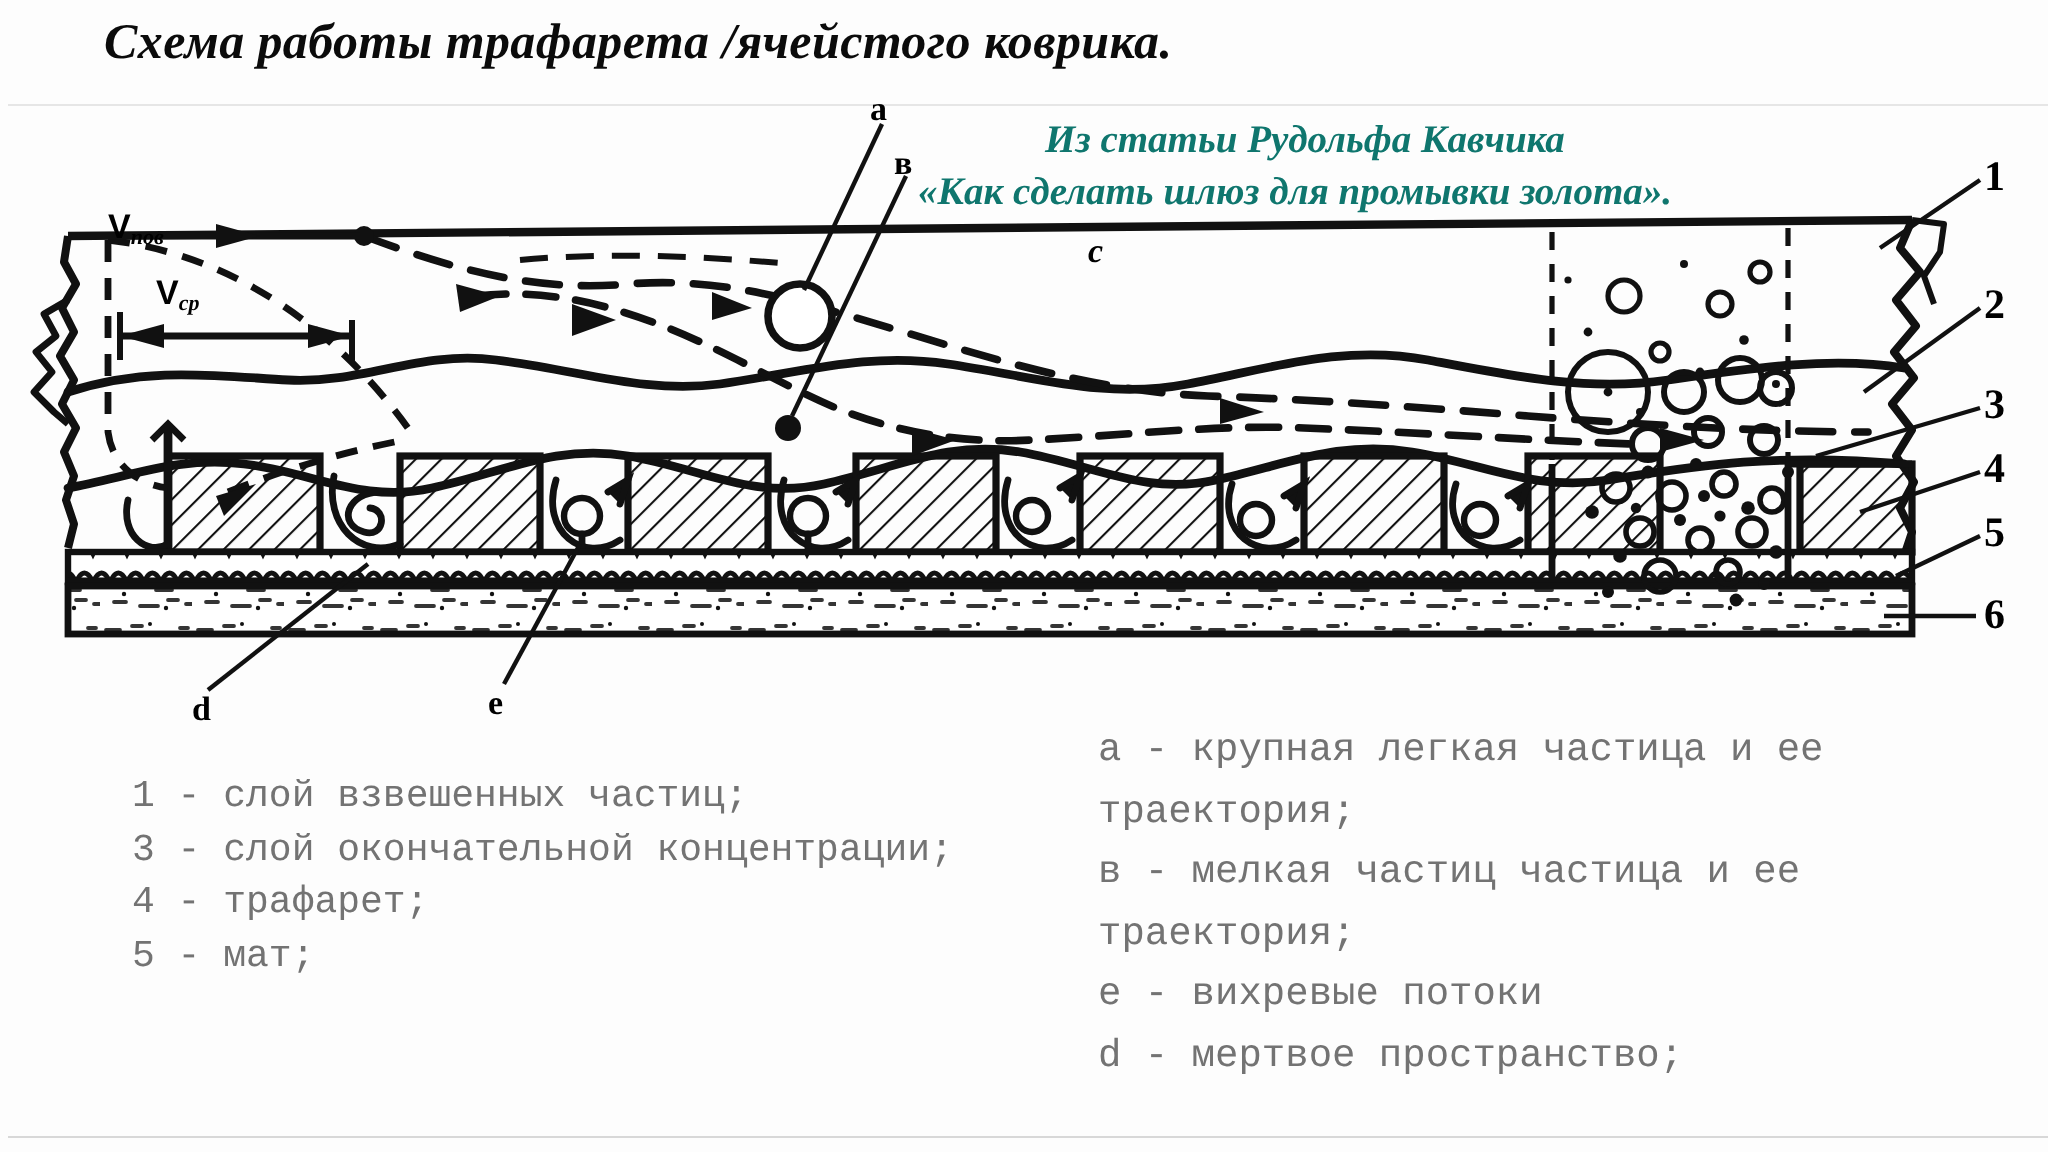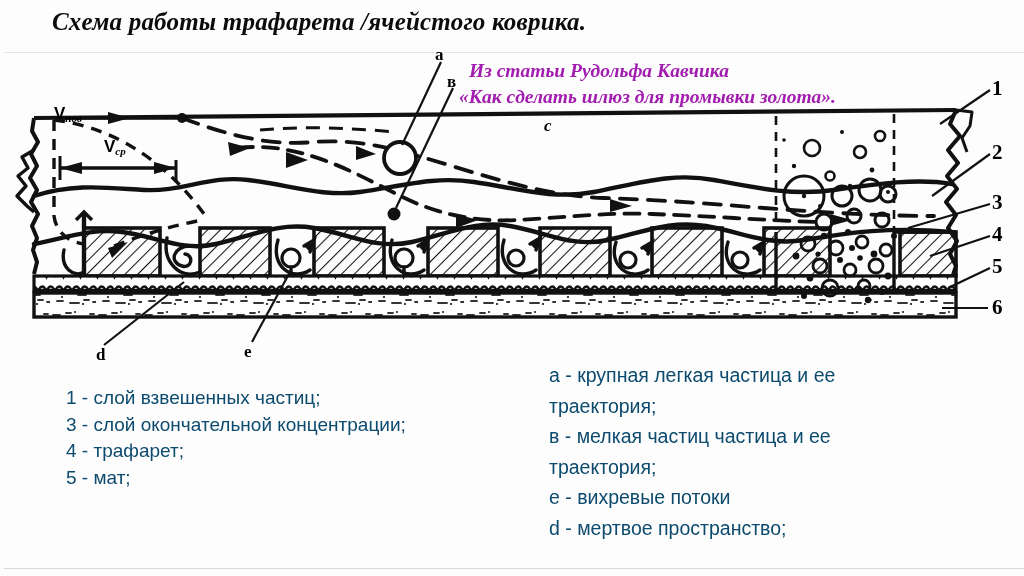--- a/index.html
+++ b/index.html
@@ -18,21 +18,21 @@
   .title{
     position:absolute;left:48px;top:8px;
     font-size:25px;font-weight:bold;font-style:italic;
     letter-spacing:.2px;white-space:nowrap;color:#0b0b0b;
   }
 
   
   .attrib{
     position:absolute;left:465px;top:58px;
     font-size:19.5px;font-style:italic;font-weight:bold;
-    color:#a21caf;line-height:26px;white-space:nowrap;
+    color:#0f766e;line-height:26px;white-space:nowrap;text-align:center;
   }
   .attrib .l2{display:block;margin-left:-10px;}
 
   
   #figure{position:absolute;left:0;top:0;width:1024px;height:576px;}
 
   
   .num{
     position:absolute;font-size:21px;font-weight:bold;
     font-family:"Liberation Serif", serif;color:#000;
@@ -50,22 +50,22 @@
     font-size:17px;font-weight:bold;color:#000;white-space:nowrap;
   }
   .vel sub{
     font-size:11px;font-style:italic;font-weight:bold;
     font-family:"Liberation Serif", serif;
     vertical-align:baseline;position:relative;top:3px;left:0px;
   }
 
   
   .legend{
-    position:absolute;font-family:Liberation Sans, sans-serif;
-    color:#0c4a6e;
+    position:absolute;font-family:Liberation Mono, monospace;
+    color:#737373;
   }
   .legend.left{left:62px;top:385px;font-size:19px;line-height:26.6px;}
   .legend.right{left:545px;top:360px;font-size:19.5px;line-height:30.6px;}
   .legend div{white-space:nowrap;}
 
   
   .botrule{
     position:absolute;left:0;top:568px;width:1024px;height:1px;
     background:#d8d8d8;
   }
@@ -317,21 +317,21 @@
 
       <line x1="100" y1="345" x2="180" y2="282"></line>
 
       <line x1="248" y1="342" x2="286" y2="272"></line>
     </g>
   </svg>
 
   <div class="vel" style="left:50px;top:88px;margin-top:16px;">
     <span>V</span><sub>пов</sub>
   </div>
-  <div class="vel" style="left:74px;top:137px;margin-left:26px;">
+  <div class="vel" style="left:74px;top:137px;">
     <span>V</span><sub>ср</sub>
   </div>
 
   <div class="ltr" style="left:431px;top:45px;">a</div>
   <div class="ltr" style="left:443px;top:72px;">в</div>
   <div class="ltr ital" style="left:540px;top:116px;">c</div>
   <div class="ltr" style="left:92px;top:345px;">d</div>
   <div class="ltr" style="left:240px;top:342px;">e</div>
 
   <div class="num" style="left:988px;top:76px;">1</div>

